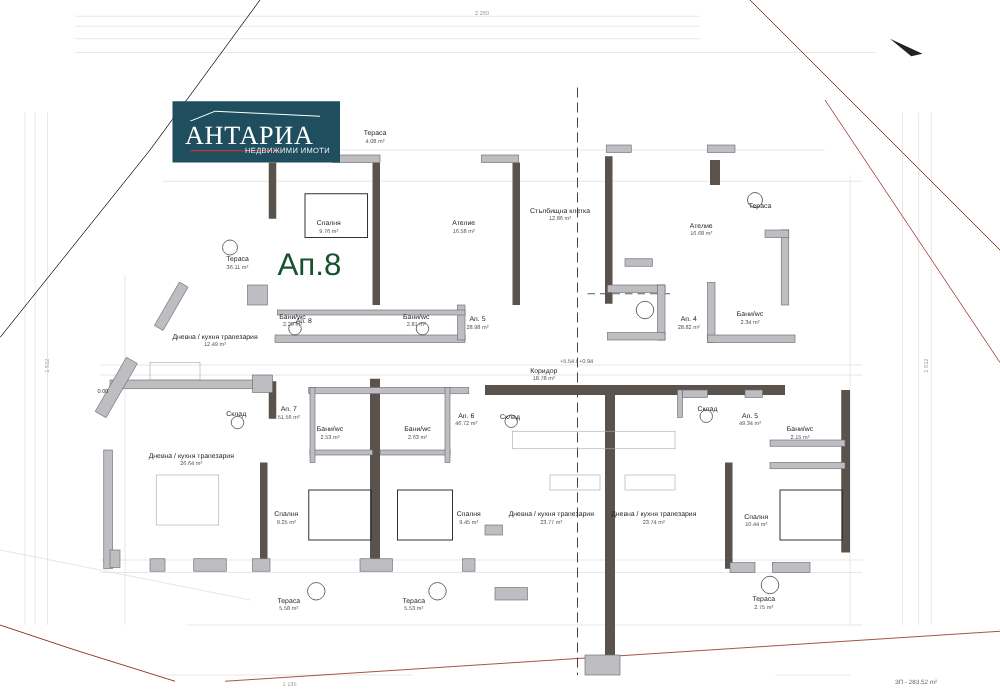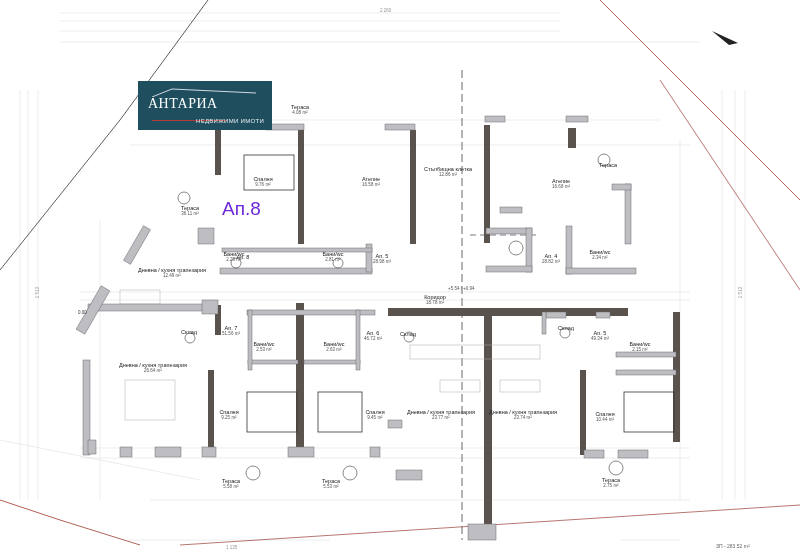--- a/index.html
+++ b/index.html
@@ -1,23 +1,23 @@
 <!DOCTYPE html>
 <html><head>
 <meta charset="utf-8">
 <style>
   html,body{margin:0;padding:0;background:#fff;}
   body{width:800px;height:553px;position:relative;overflow:hidden;font-family:"Liberation Sans",sans-serif;}
   .plan{position:absolute;left:0;top:0;width:800px;height:553px;}
   .logo{position:absolute;left:138px;top:81px;width:134px;height:49px;background:#1f4e5f;color:#fff;box-sizing:border-box;}
-  .logo .brand{position:absolute;left:10px;top:15px;font-family:"Liberation Serif",serif;font-size:14px;letter-spacing:0.5px;}
+  .logo .brand{position:absolute;left:10px;top:15px;font-family:"Liberation Serif",serif;font-size:21px;letter-spacing:0.5px;}
   .logo .sub{position:absolute;right:8px;bottom:6px;font-size:6px;letter-spacing:0.3px;color:#e8eef0;}
   .logo .redline{position:absolute;left:14px;bottom:9px;width:74px;height:1px;background:#b23a3a;}
   .logo .roof{position:absolute;left:14px;top:6px;width:104px;height:10px;}
-  .ap8{position:absolute;left:222px;top:198px;font-size:19px;color:#6d28d9;}
+  .ap8{position:absolute;left:222px;top:198px;font-size:25px;color:#14532d;}
   .lbl{position:absolute;font-size:5.5px;color:#222;text-align:center;line-height:1.15;white-space:nowrap;transform:translateX(-50%);}
   .lbl .a{display:block;color:#555;font-size:4.5px;}
   .dim{position:absolute;font-size:4.5px;color:#999;white-space:nowrap;}
   .zp{position:absolute;left:716px;top:543px;font-size:5px;color:#666;}
 </style>
 </head>
 <body>
 
 <svg class="plan" viewBox="0 0 800 553" xmlns="http://www.w3.org/2000/svg">
 

